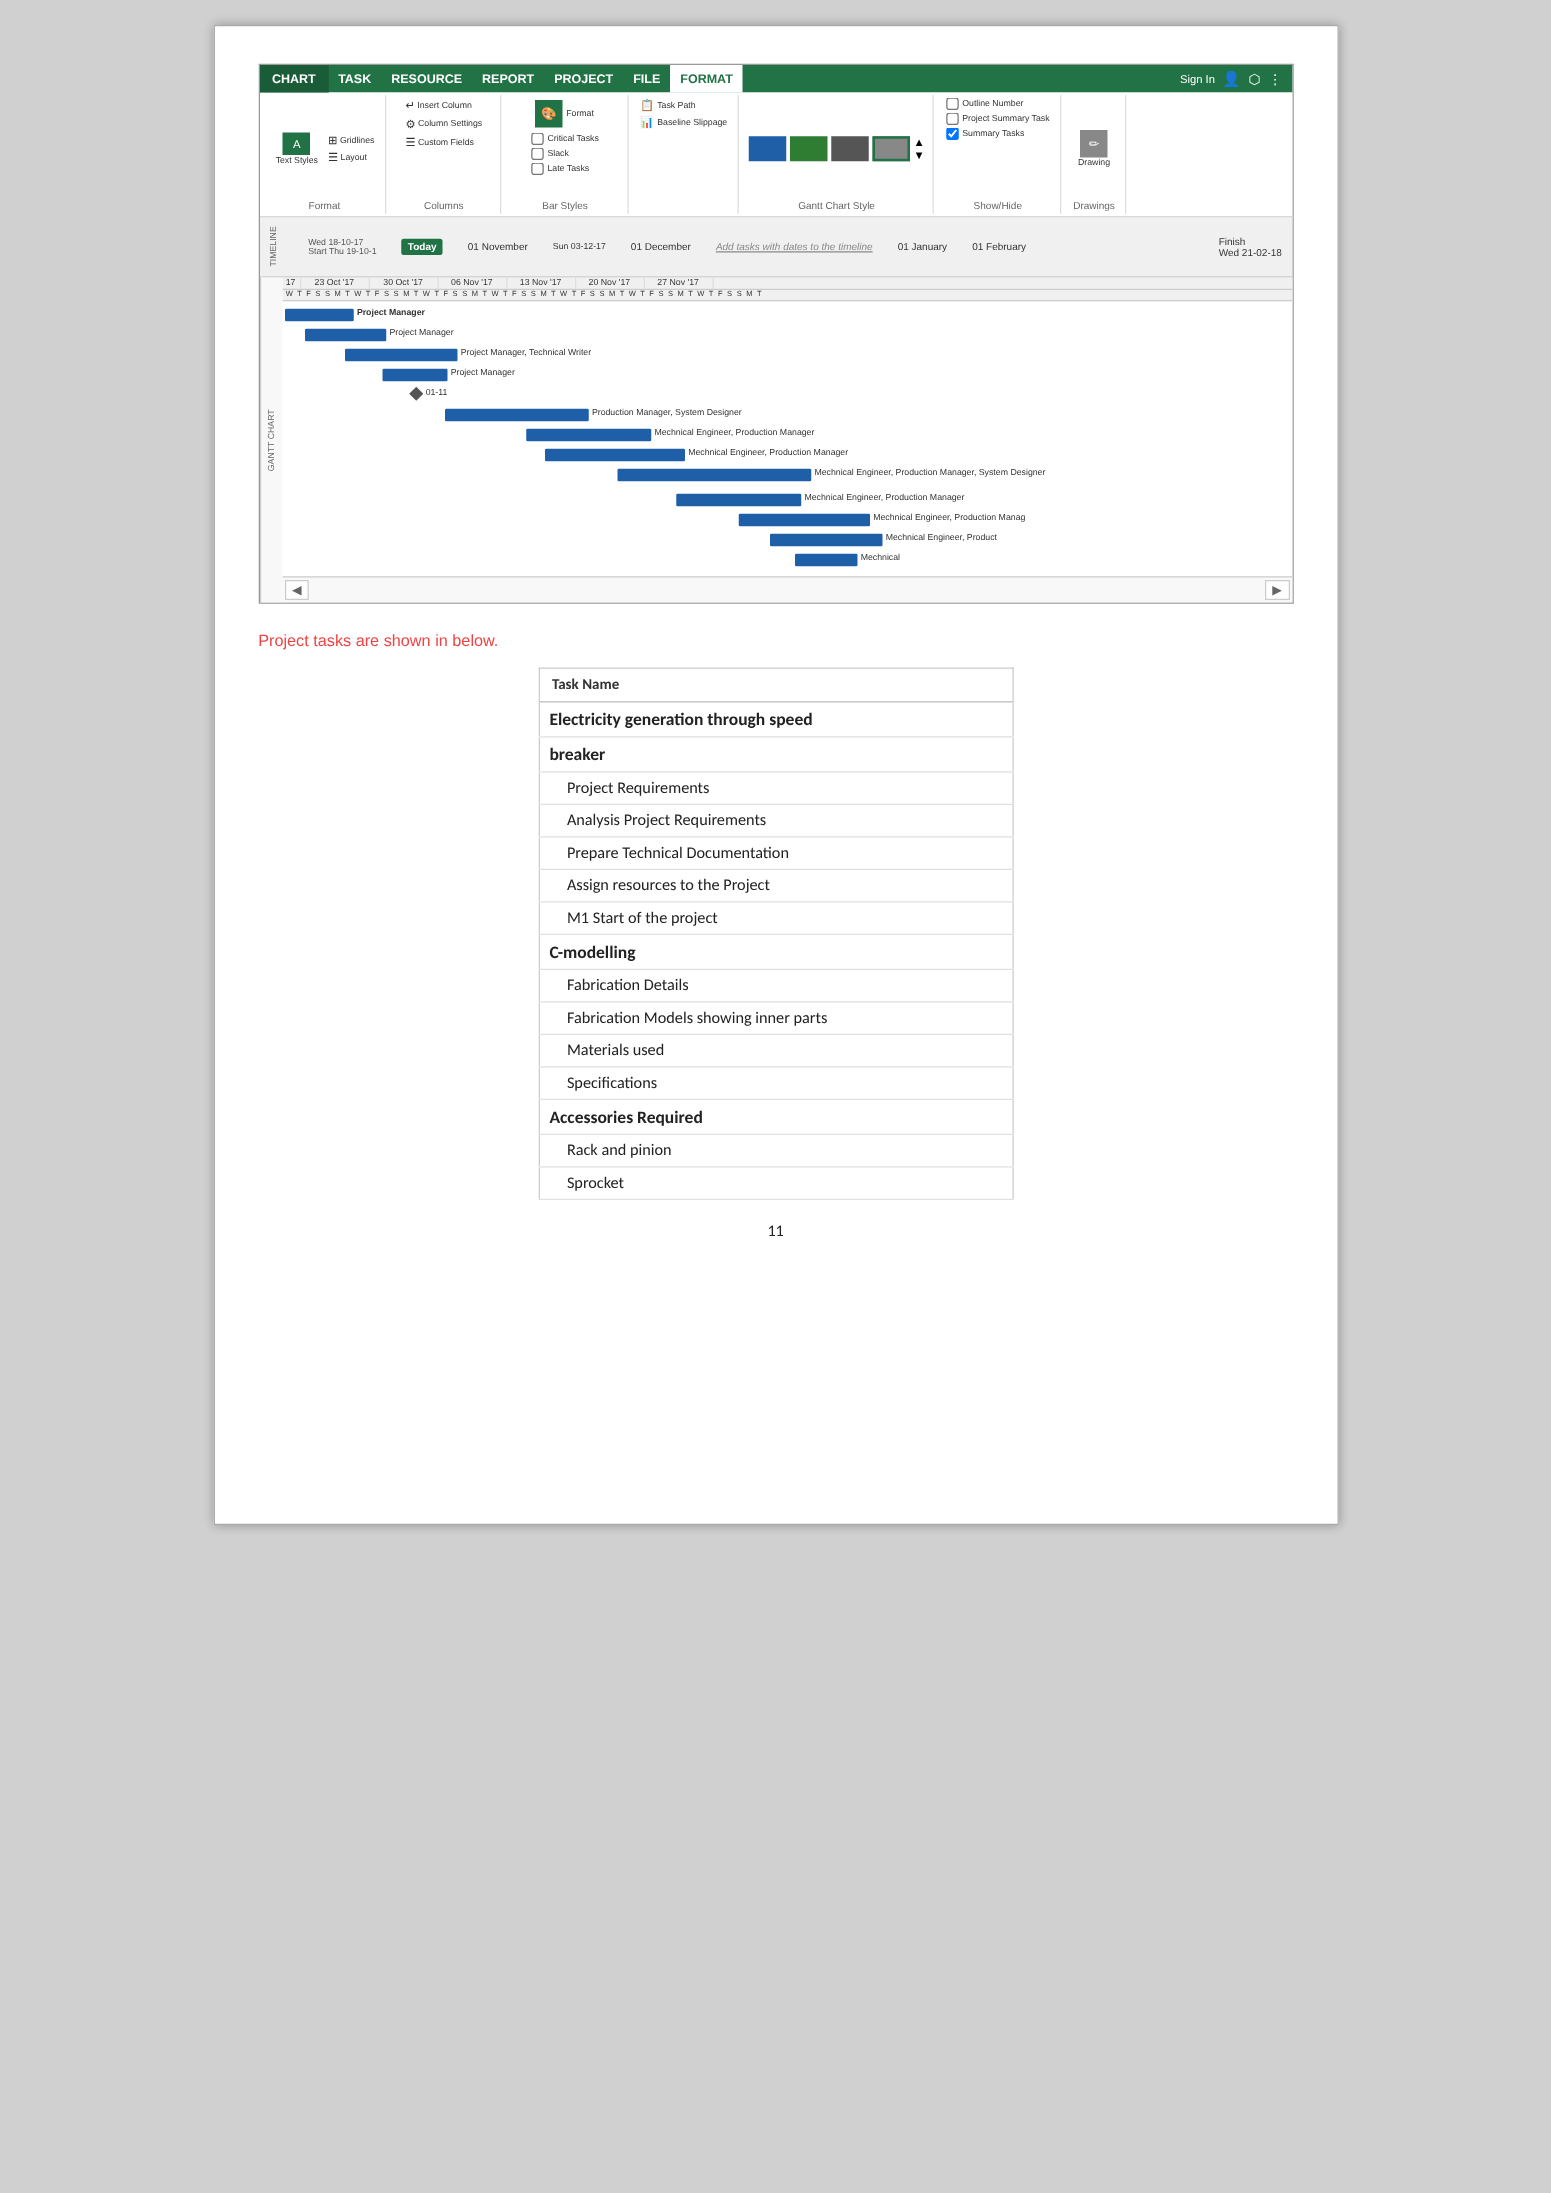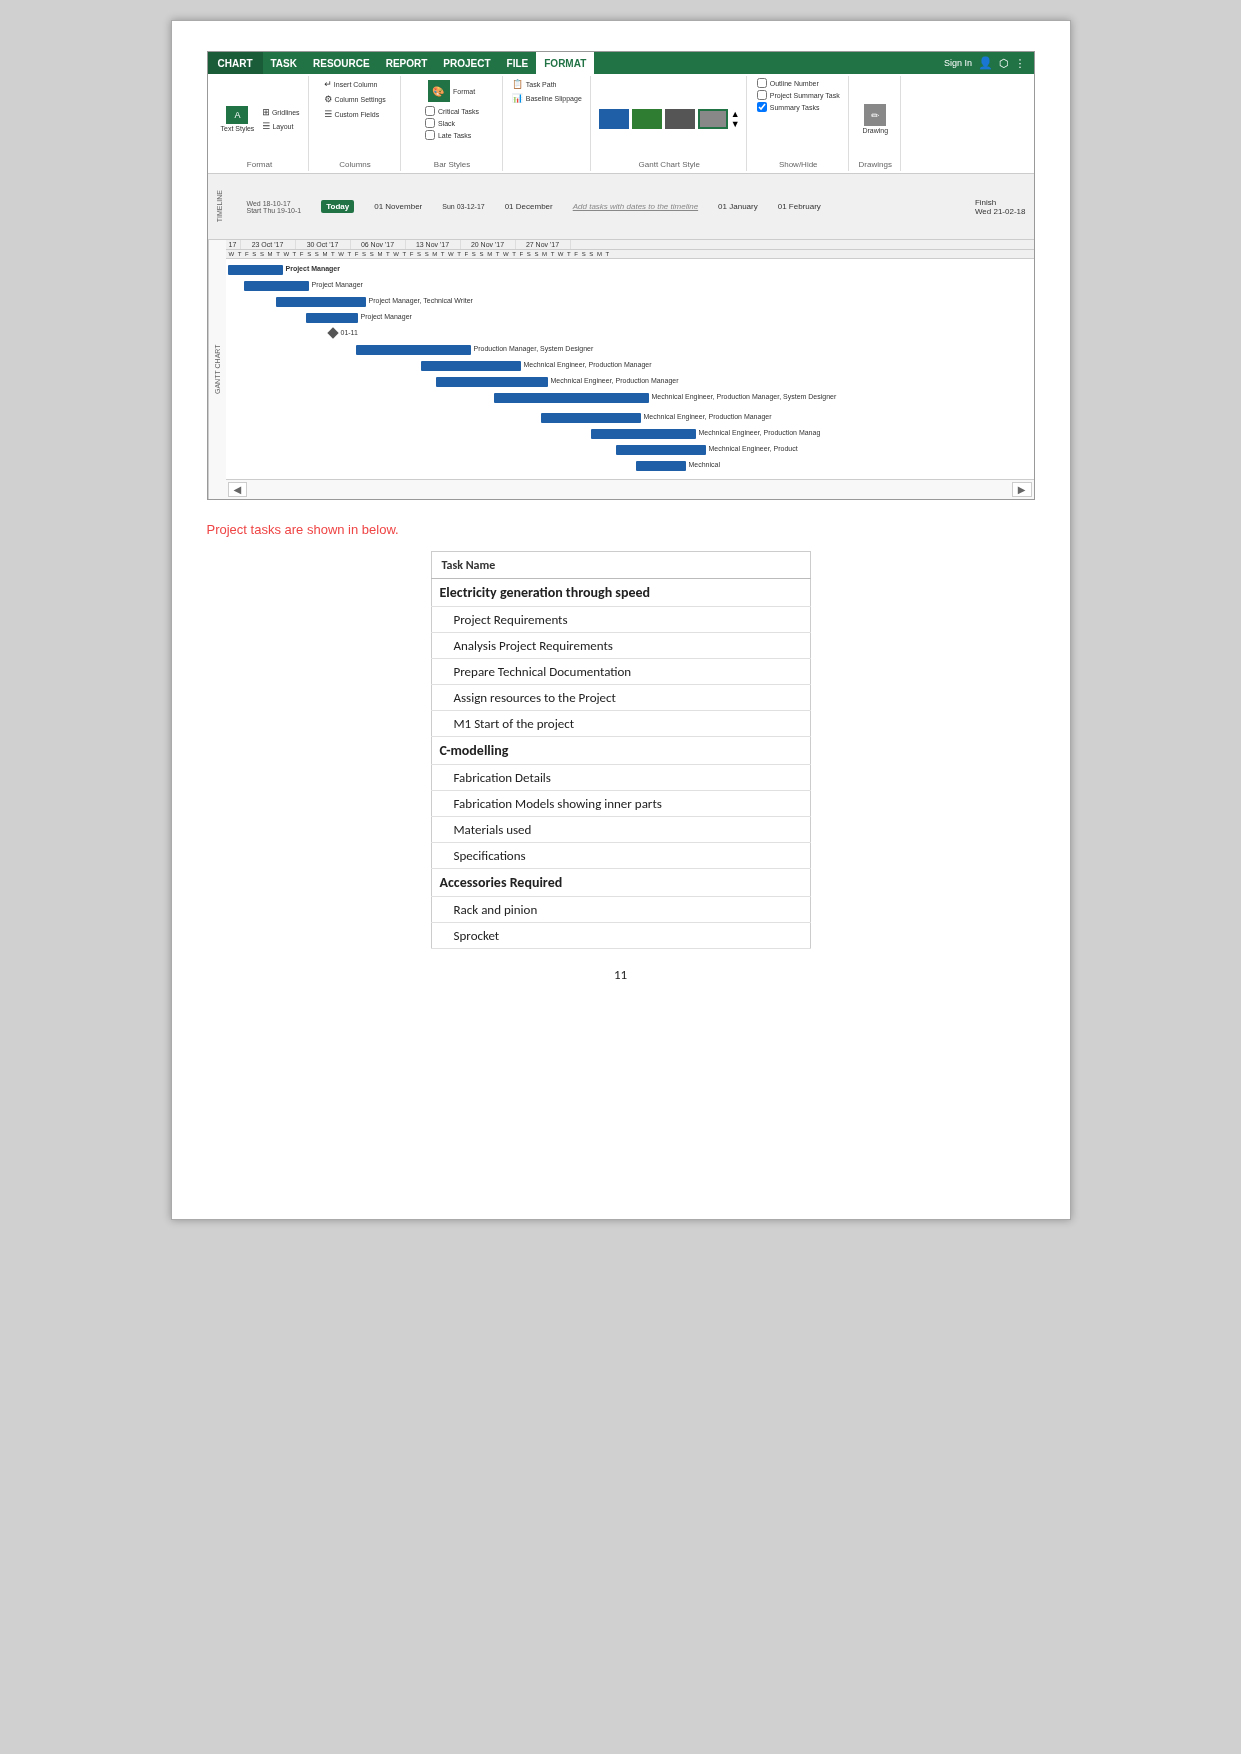--- a/index.html
+++ b/index.html
@@ -130,21 +130,21 @@
       gap: 3px;
       font-size: 8px;
       color: #333;
     }
     .checkbox-item input { width: 10px; height: 10px; }
 
     
     .timeline-strip {
       background: #f0f0f0;
       border-bottom: 1px solid #ccc;
-      height: 66px;
+      height: 48px;
       display: flex;
       align-items: center;
       padding: 0 8px;
       font-size: 8px;
       color: #555;
       position: relative;
       gap: 20px;
     }
     .timeline-label {
       writing-mode: vertical-rl;
@@ -570,20 +570,23 @@
   <table class="task-table">
     <thead>
       <tr>
         <th>Task Name</th>
       </tr>
     </thead>
     <tbody id="task-table-body">
     <tr class="summary">
           <td style="font-weight: bold; font-size: 14px;">Electricity generation through speed</td>
         </tr>
+        <tr class="summary">
+          <td style="font-weight: bold; font-size: 14px;">breaker</td>
+        </tr>
         <tr class="sub">
           <td>Project Requirements</td>
         </tr>
         <tr class="sub">
           <td>Analysis Project Requirements</td>
         </tr>
         <tr class="sub">
           <td>Prepare Technical Documentation</td>
         </tr>
         <tr class="sub">

